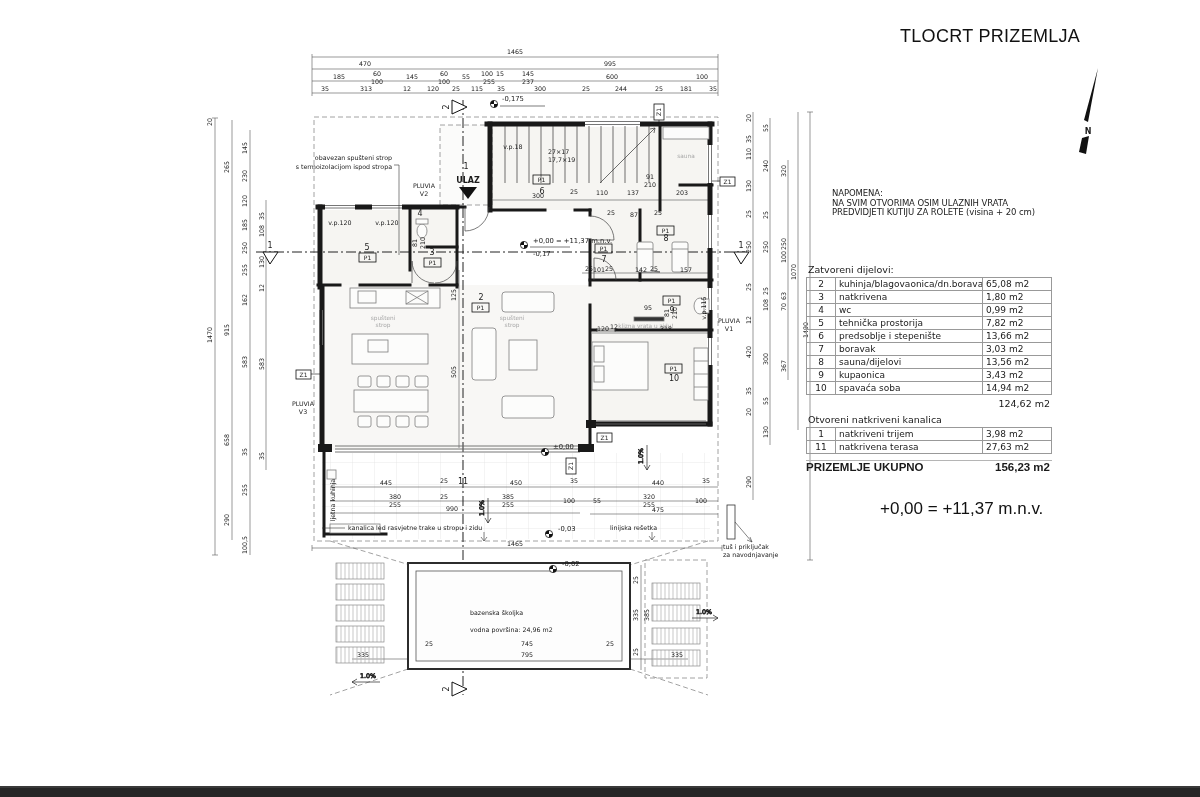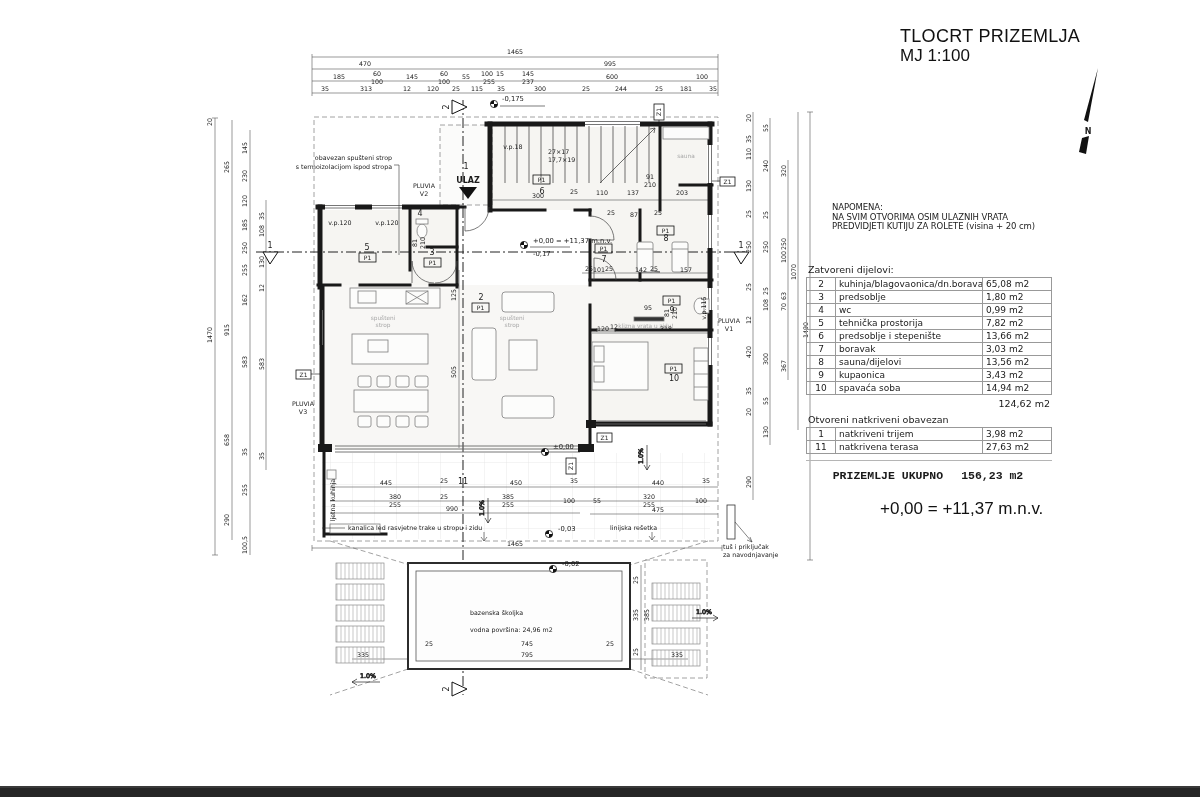--- a/index.html
+++ b/index.html
@@ -4,34 +4,34 @@
 <style>
   html,body{margin:0;padding:0}
   body{width:1200px;height:797px;background:#fff;position:relative;overflow:hidden;
        font-family:"Liberation Sans",sans-serif;color:#111}
   .abs{position:absolute}
   
   .title-block{position:absolute;left:900px;top:26px;width:232px;text-align:left;line-height:20px}
   .title-main{font-size:18px;letter-spacing:.3px}
   .title-scale{font-size:17px}
   
-  .note{position:absolute;left:832px;top:203px;font-family:"DejaVu Sans",sans-serif;
+  .note{position:absolute;left:832px;top:189px;font-family:"DejaVu Sans",sans-serif;
         font-size:8.5px;line-height:9.5px;letter-spacing:-0.1px;color:#222}
   
   .areas{position:absolute;left:806px;top:264px;width:246px;font-family:"DejaVu Sans",sans-serif;
          font-size:9px;color:#1a1a1a}
   .sec-head{font-size:9.5px;margin:0 0 2px 2px}
   table.tbl{border-collapse:collapse;width:100%;table-layout:fixed}
   table.tbl td{border:1px solid #999;padding:0 3px;height:12px;overflow:hidden;white-space:nowrap}
   td.c-num{width:22px;text-align:center}
   td.c-area{width:62px;text-align:left}
   .total-line{text-align:right;font-weight:normal;font-size:9.5px;padding:3px 2px 5px 0}
   .rule{border-top:1px solid #b5b5b5;margin-top:6px}
-  .summary{display:flex;justify-content:center;gap:18px;font-weight:bold;font-size:11.5px;
-           margin-top:8px;padding-right:2px;font-family:Liberation Mono, monospace}
+  .summary{display:flex;justify-content:space-between;gap:18px;font-weight:bold;font-size:11.5px;
+           margin-top:0;padding-right:2px;font-family:Liberation Sans, sans-serif}
   .datum{position:absolute;left:880px;top:499px;font-size:17px;color:#111}
   
   .bottom-bar{position:absolute;left:0;right:0;bottom:0;height:9px;background:#262626;border-top:2px solid #3a3a3a}
   
   svg text{font-family:"DejaVu Sans",sans-serif;fill:#1a1a1a}
   .d{font-size:6.3px;text-anchor:middle}
   .ann{font-size:6.3px}
   .ann-r{font-size:6.3px;text-anchor:end}
   .ann-c{font-size:6.3px;text-anchor:middle}
   .gry{font-size:5.8px;fill:#a8a8a8;text-anchor:middle}
@@ -505,41 +505,40 @@
 
   <g>
     <polygon points="1098,68 1084,120 1088,122" fill="#111"></polygon>
     <text x="1088" y="134" style="font-size:8px;font-weight:bold;text-anchor:middle;font-family:'DejaVu Sans',sans-serif">N</text>
     <polygon points="1082,138 1089,136 1086,154 1079,152" fill="#111"></polygon>
   </g>
 </svg>
 
 <div class="title-block">
   <div class="title-main">TLOCRT PRIZEMLJA</div>
-  <div class="title-scale">MJ 1:100</div>
 </div>
 
 <div class="note">
   <div>NAPOMENA:</div>
   <div>NA SVIM OTVORIMA OSIM ULAZNIH VRATA</div>
   <div>PREDVIDJETI KUTIJU ZA ROLETE (visina + 20 cm)</div>
 </div>
 
 <div class="areas">
   <div class="sec-head">Zatvoreni dijelovi:</div>
   <table class="tbl">
     <tbody>
         <tr>
       <td class="c-num">2</td>
       <td>kuhinja/blagovaonica/dn.boravak</td>
       <td class="c-area">65,08 m2</td>
     </tr>
     <tr>
       <td class="c-num">3</td>
-      <td>predsoblje</td>
+      <td>natkrivena</td>
       <td class="c-area">1,80 m2</td>
     </tr>
     <tr>
       <td class="c-num">4</td>
       <td>wc</td>
       <td class="c-area">0,99 m2</td>
     </tr>
     <tr>
       <td class="c-num">5</td>
       <td>tehnička prostorija</td>
@@ -567,21 +566,21 @@
     </tr>
     <tr>
       <td class="c-num">10</td>
       <td>spavaća soba</td>
       <td class="c-area">14,94 m2</td>
     </tr>
   </tbody>
     </table>
   <div class="total-line">124,62 m2</div>
 
-  <div class="sec-head">Otvoreni natkriveni obavezan</div>
+  <div class="sec-head">Otvoreni natkriveni kanalica</div>
   <table class="tbl">
     <tbody>
         <tr>
       <td class="c-num">1</td>
       <td>natkriveni trijem</td>
       <td class="c-area">3,98 m2</td>
     </tr>
     <tr>
       <td class="c-num">11</td>
       <td>natkrivena terasa</td>

